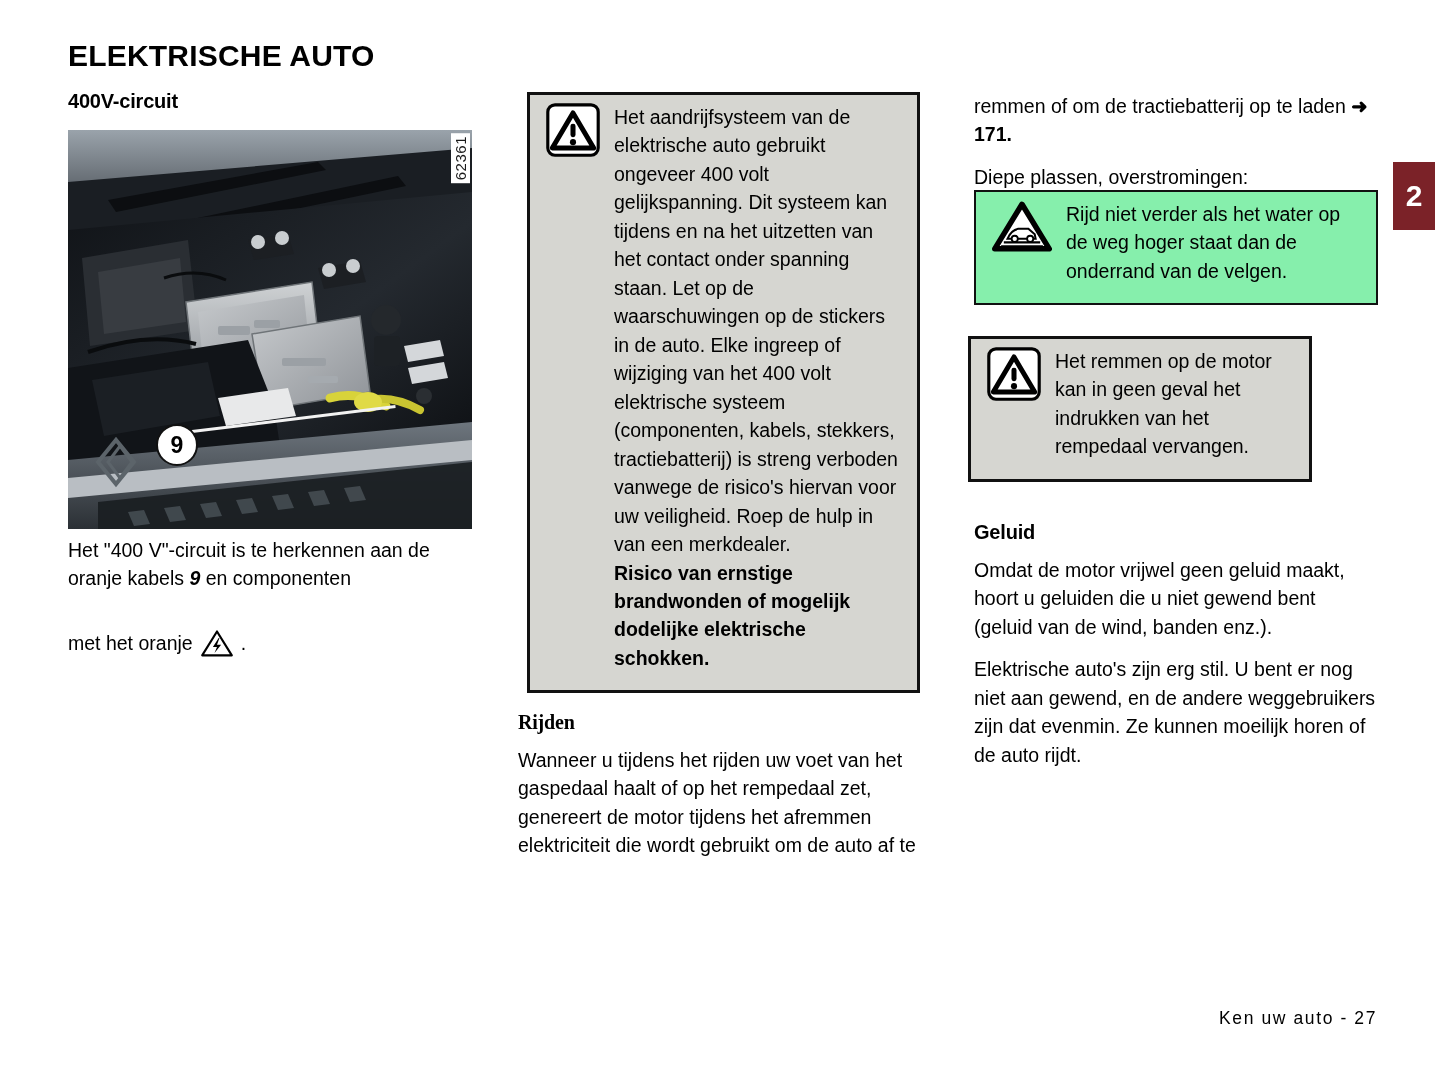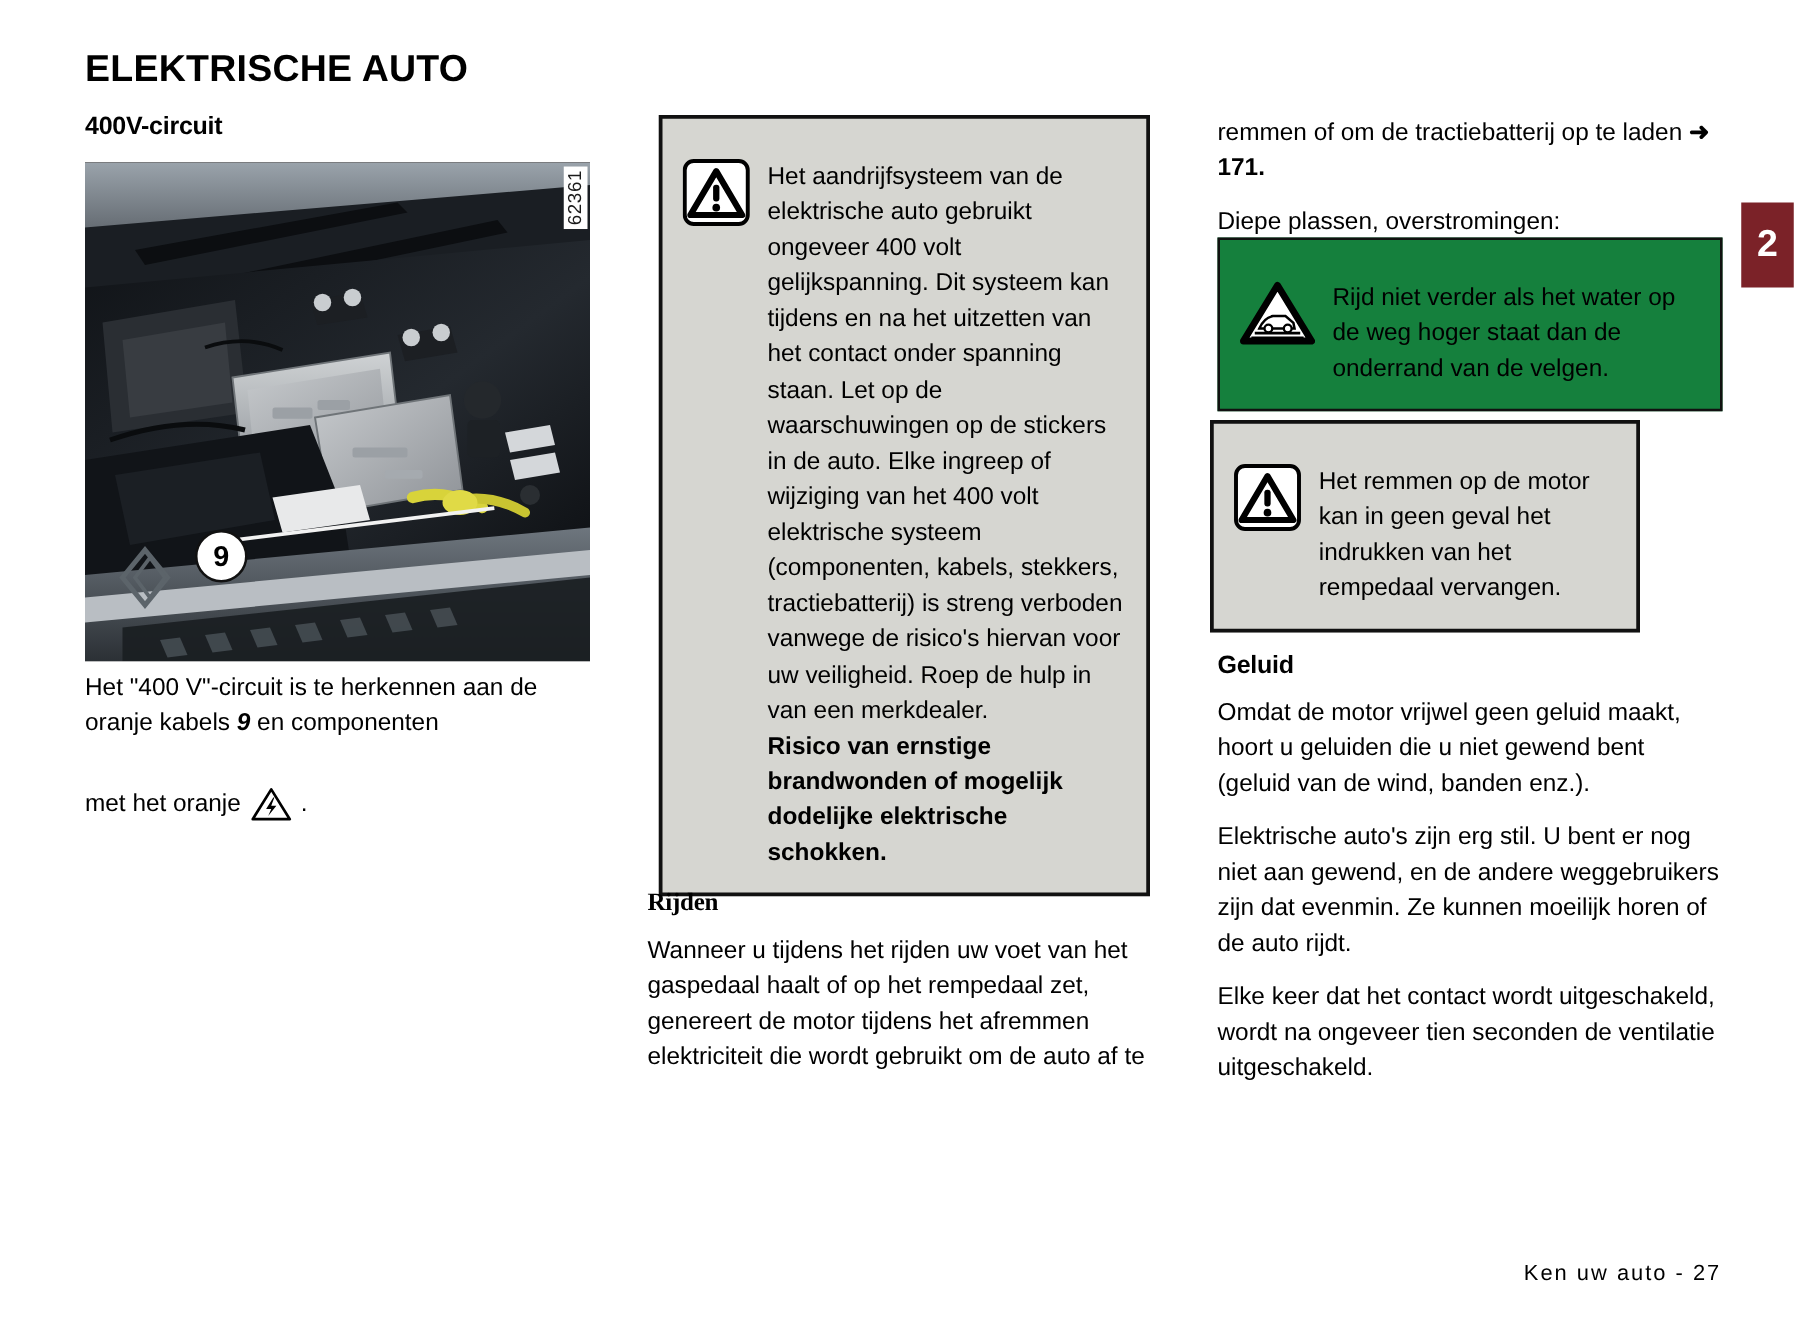--- a/index.html
+++ b/index.html
@@ -147,28 +147,28 @@
     line-height: 1.46;
   }
   .caption .line2 { margin-top: 36px; display: flex; align-items: center; gap: 7px; }
 
   
   .wbox {
     box-sizing: border-box;
     display: flex;
     align-items: flex-start;
     gap: 14px;
-    padding: 32px 16px 18px 16px;
+    padding: 8px 16px 18px 16px;
   }
   .wbox.gray {
     background: #d6d6d1;
     border: 3px solid #111111;
   }
   .wbox.white {
-    background: #15803d;
+    background: #86efac;
     border: 2px solid #111111;
   }
   .wbox-text {
     font-size: 19.5px;
     line-height: 1.46;
     flex: 1;
   }
   .wbox-text .bold-block { font-weight: 700; display: block; }
 
   .icon-warning { flex: 0 0 auto; width: 54px; height: 54px; }
@@ -380,19 +380,18 @@
       <rect x="27.2" y="23" width="5.6" height="15" rx="2.6" fill="#000000"></rect>
       <circle cx="30" cy="43.5" r="3.4" fill="#000000"></circle>
     </svg>
     <div class="wbox-text">Het remmen op de motor kan in geen geval het indrukken van het rempedaal vervangen.</div>
   </div>
 
   <div class="right-geluid">
     <h2 class="section-head">Geluid</h2>
     <p>Omdat de motor vrijwel geen geluid maakt, hoort u geluiden die u niet gewend bent (geluid van de wind, banden enz.).</p>
     <p>Elektrische auto's zijn erg stil. U bent er nog niet aan gewend, en de andere weggebruikers zijn dat evenmin. Ze kunnen moeilijk horen of de auto rijdt.</p>
-    <p>Elke keer dat het contact wordt uitgeschakeld, wordt na ongeveer tien seconden de ventilatie uitgeschakeld.</p>
   </div>
 
   <div class="chapter-tab">2</div>
   <div class="footer">Ken uw auto - 27</div>
 
 </div>
 
 </body></html>

